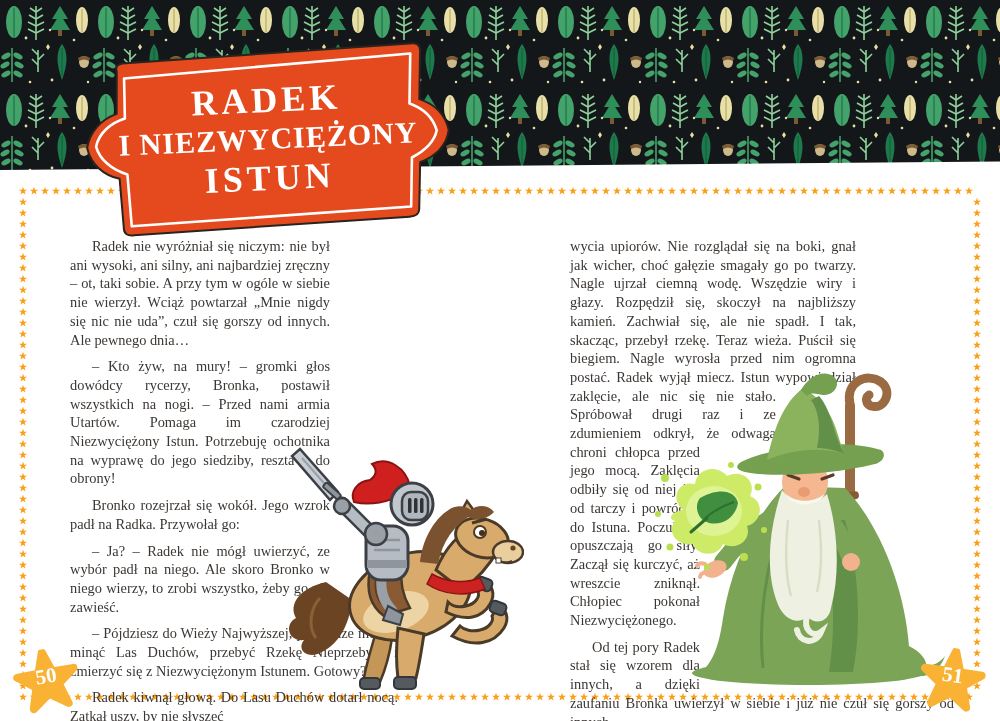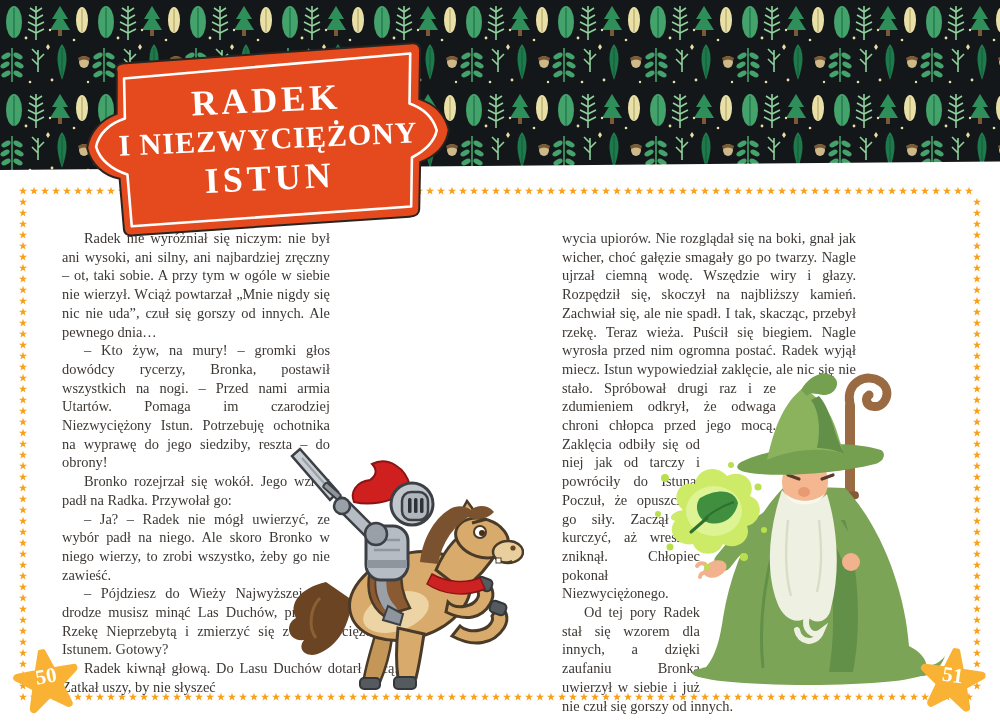--- a/index.html
+++ b/index.html
@@ -27,21 +27,21 @@
     color:var(--banner-text,#fff);font-weight:700;text-align:center;line-height:1.18;
   }
   .banner-line-1,.banner-line-3{font-size:36px;letter-spacing:4px;}
   .banner-line-2{font-size:30px;letter-spacing:1px;}
   
   .col{
     position:absolute;top:229px;z-index:2;
     font-size:14.4px;line-height:18.7px;color:var(--body-text,#3c3733);
     text-align:justify;hyphens:auto;
   }
-  .col p{margin:0;text-indent:22px;}
+  .col p{margin:8px;text-indent:22px;}
   .col p.noindent{text-indent:0;}
   .col-left{left:62px;width:398px;}
   .col-right{left:562px;width:400px;}
   .wrap-spacer{float:right;}
   .k-a{width:130px;height:148px;margin-top:244px;}
   .k-b{clear:right;width:62px;height:75px;}
   .w-a{width:106px;height:56px;margin-top:111px;}
   .w-b{clear:right;width:186px;height:57px;}
   .w-c{clear:right;width:262px;height:235px;}
   

